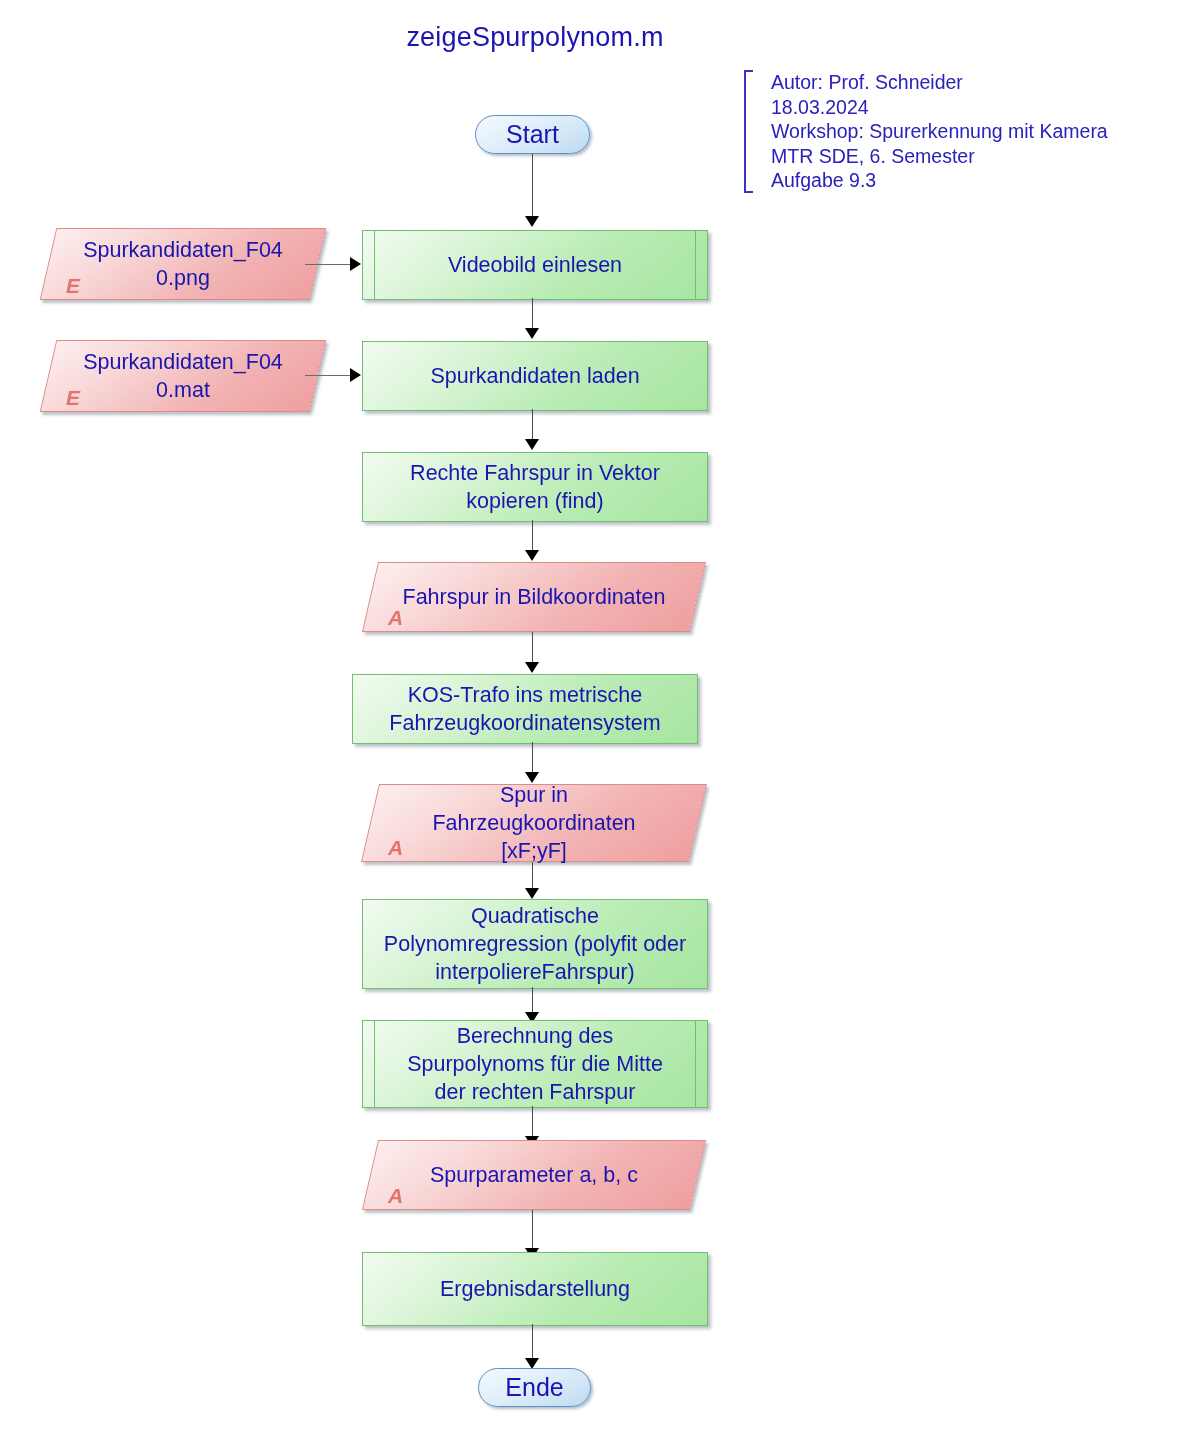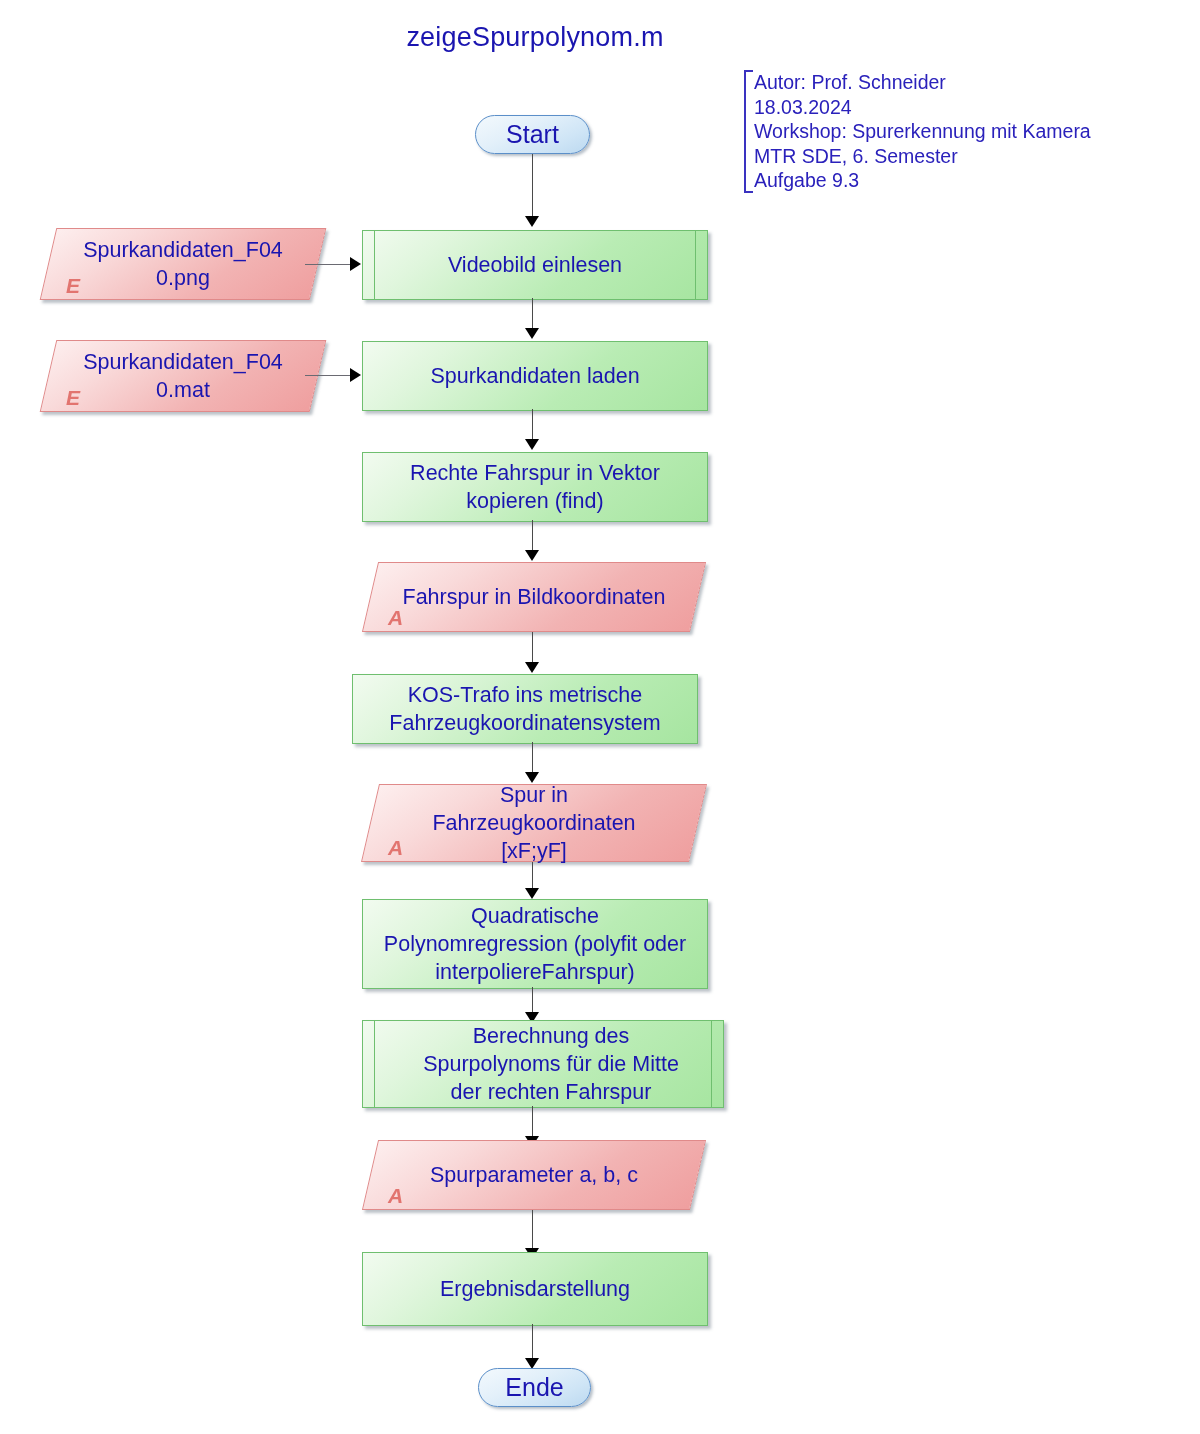--- a/index.html
+++ b/index.html
@@ -26,21 +26,21 @@
     color: #1a15b0;
     letter-spacing: 0.2px;
     white-space: nowrap;
   }
 
   
   #annotation {
     position: absolute;
     left: 744px;
     top: 70px;
-    padding-left: 8px;
+    padding-left: 25px;
     border-left: 2px solid #3a32c0;
   }
   #annotation::before,
   #annotation::after {
     content: "";
     position: absolute;
     left: -2px;
     width: 9px;
     height: 2px;
     background: #3a32c0;
@@ -275,21 +275,21 @@
   <div>
     <div class="txt">Quadratische</div>
     <div class="txt">Polynomregression (polyfit oder</div>
     <div class="txt">interpoliereFahrspur)</div>
   </div>
 </div>
 
 <div class="conn-v" style="left:532px; top:987px; height:25px;"></div>
 <div class="arrow-down" style="left:525px; top:1012px;"></div>
 
-<div class="process subroutine" style="left:362px; top:1020px; width:344px; height:86px;padding-left:16px;">
+<div class="process subroutine" style="left:362px; top:1020px; width:344px; height:86px;">
   <div>
     <div class="txt">Berechnung des</div>
     <div class="txt">Spurpolynoms für die Mitte</div>
     <div class="txt">der rechten Fahrspur</div>
   </div>
 </div>
 
 <div class="conn-v" style="left:532px; top:1106px; height:30px;"></div>
 <div class="arrow-down" style="left:525px; top:1136px;"></div>
 

